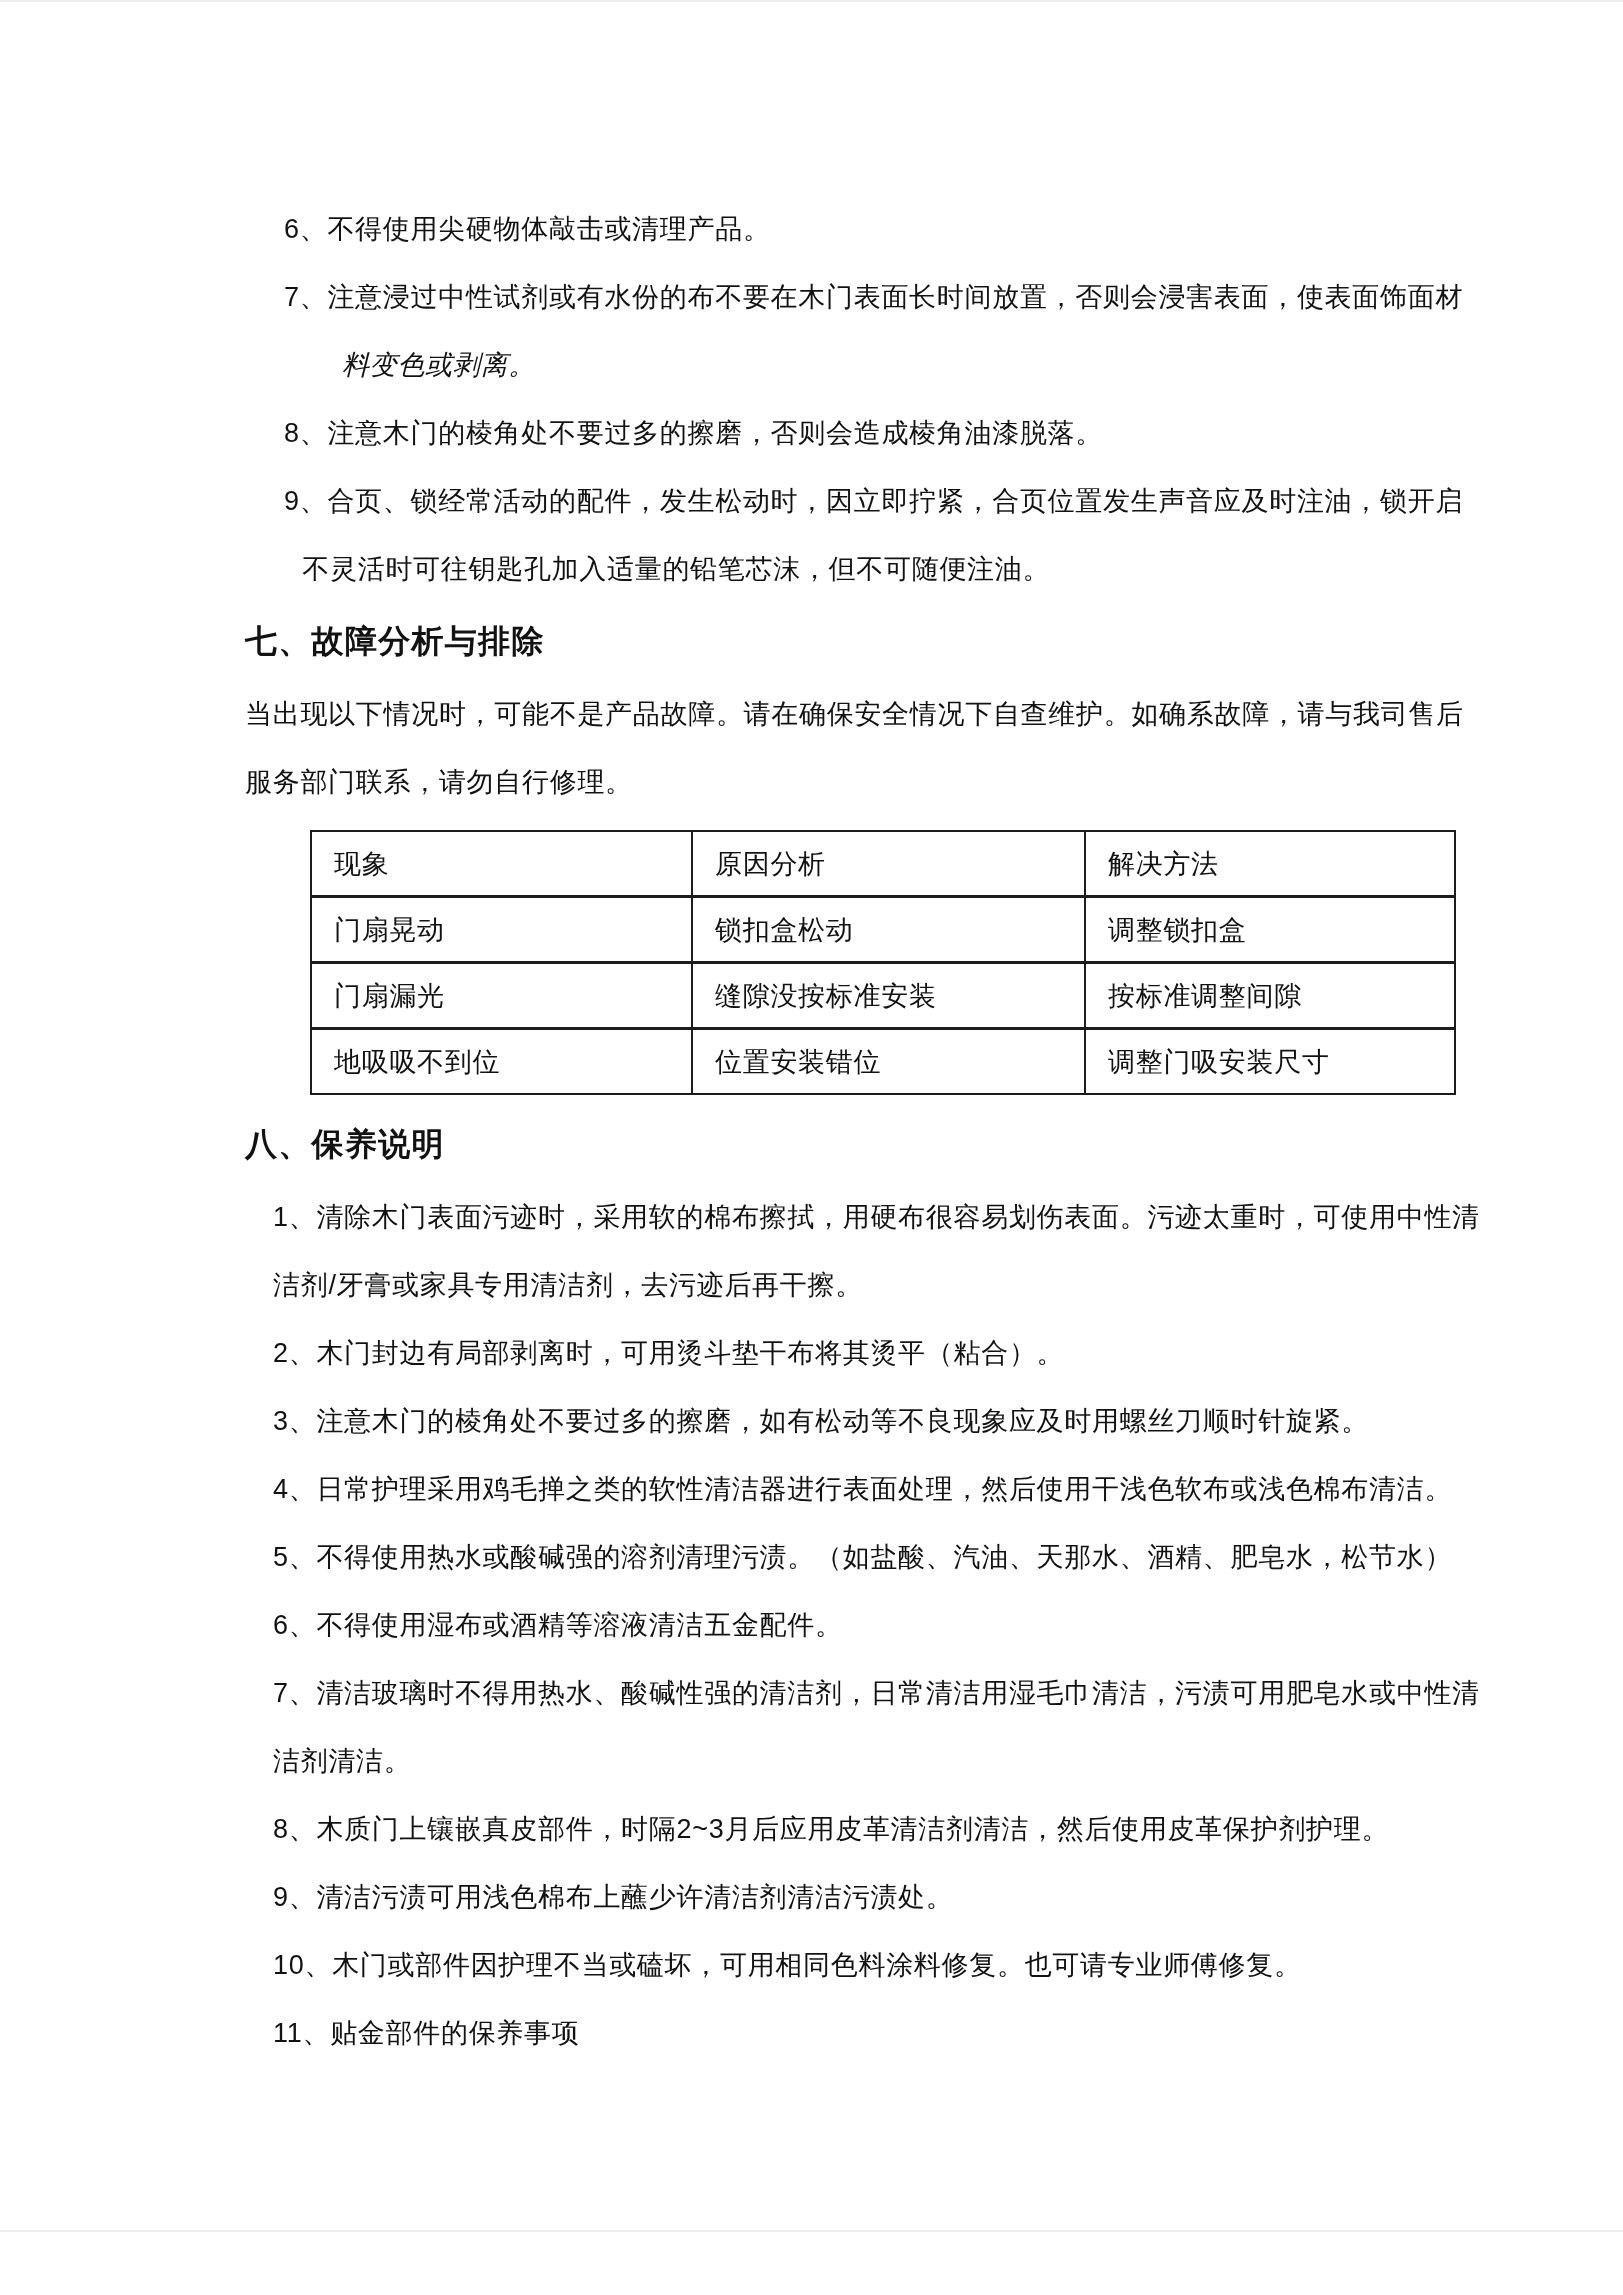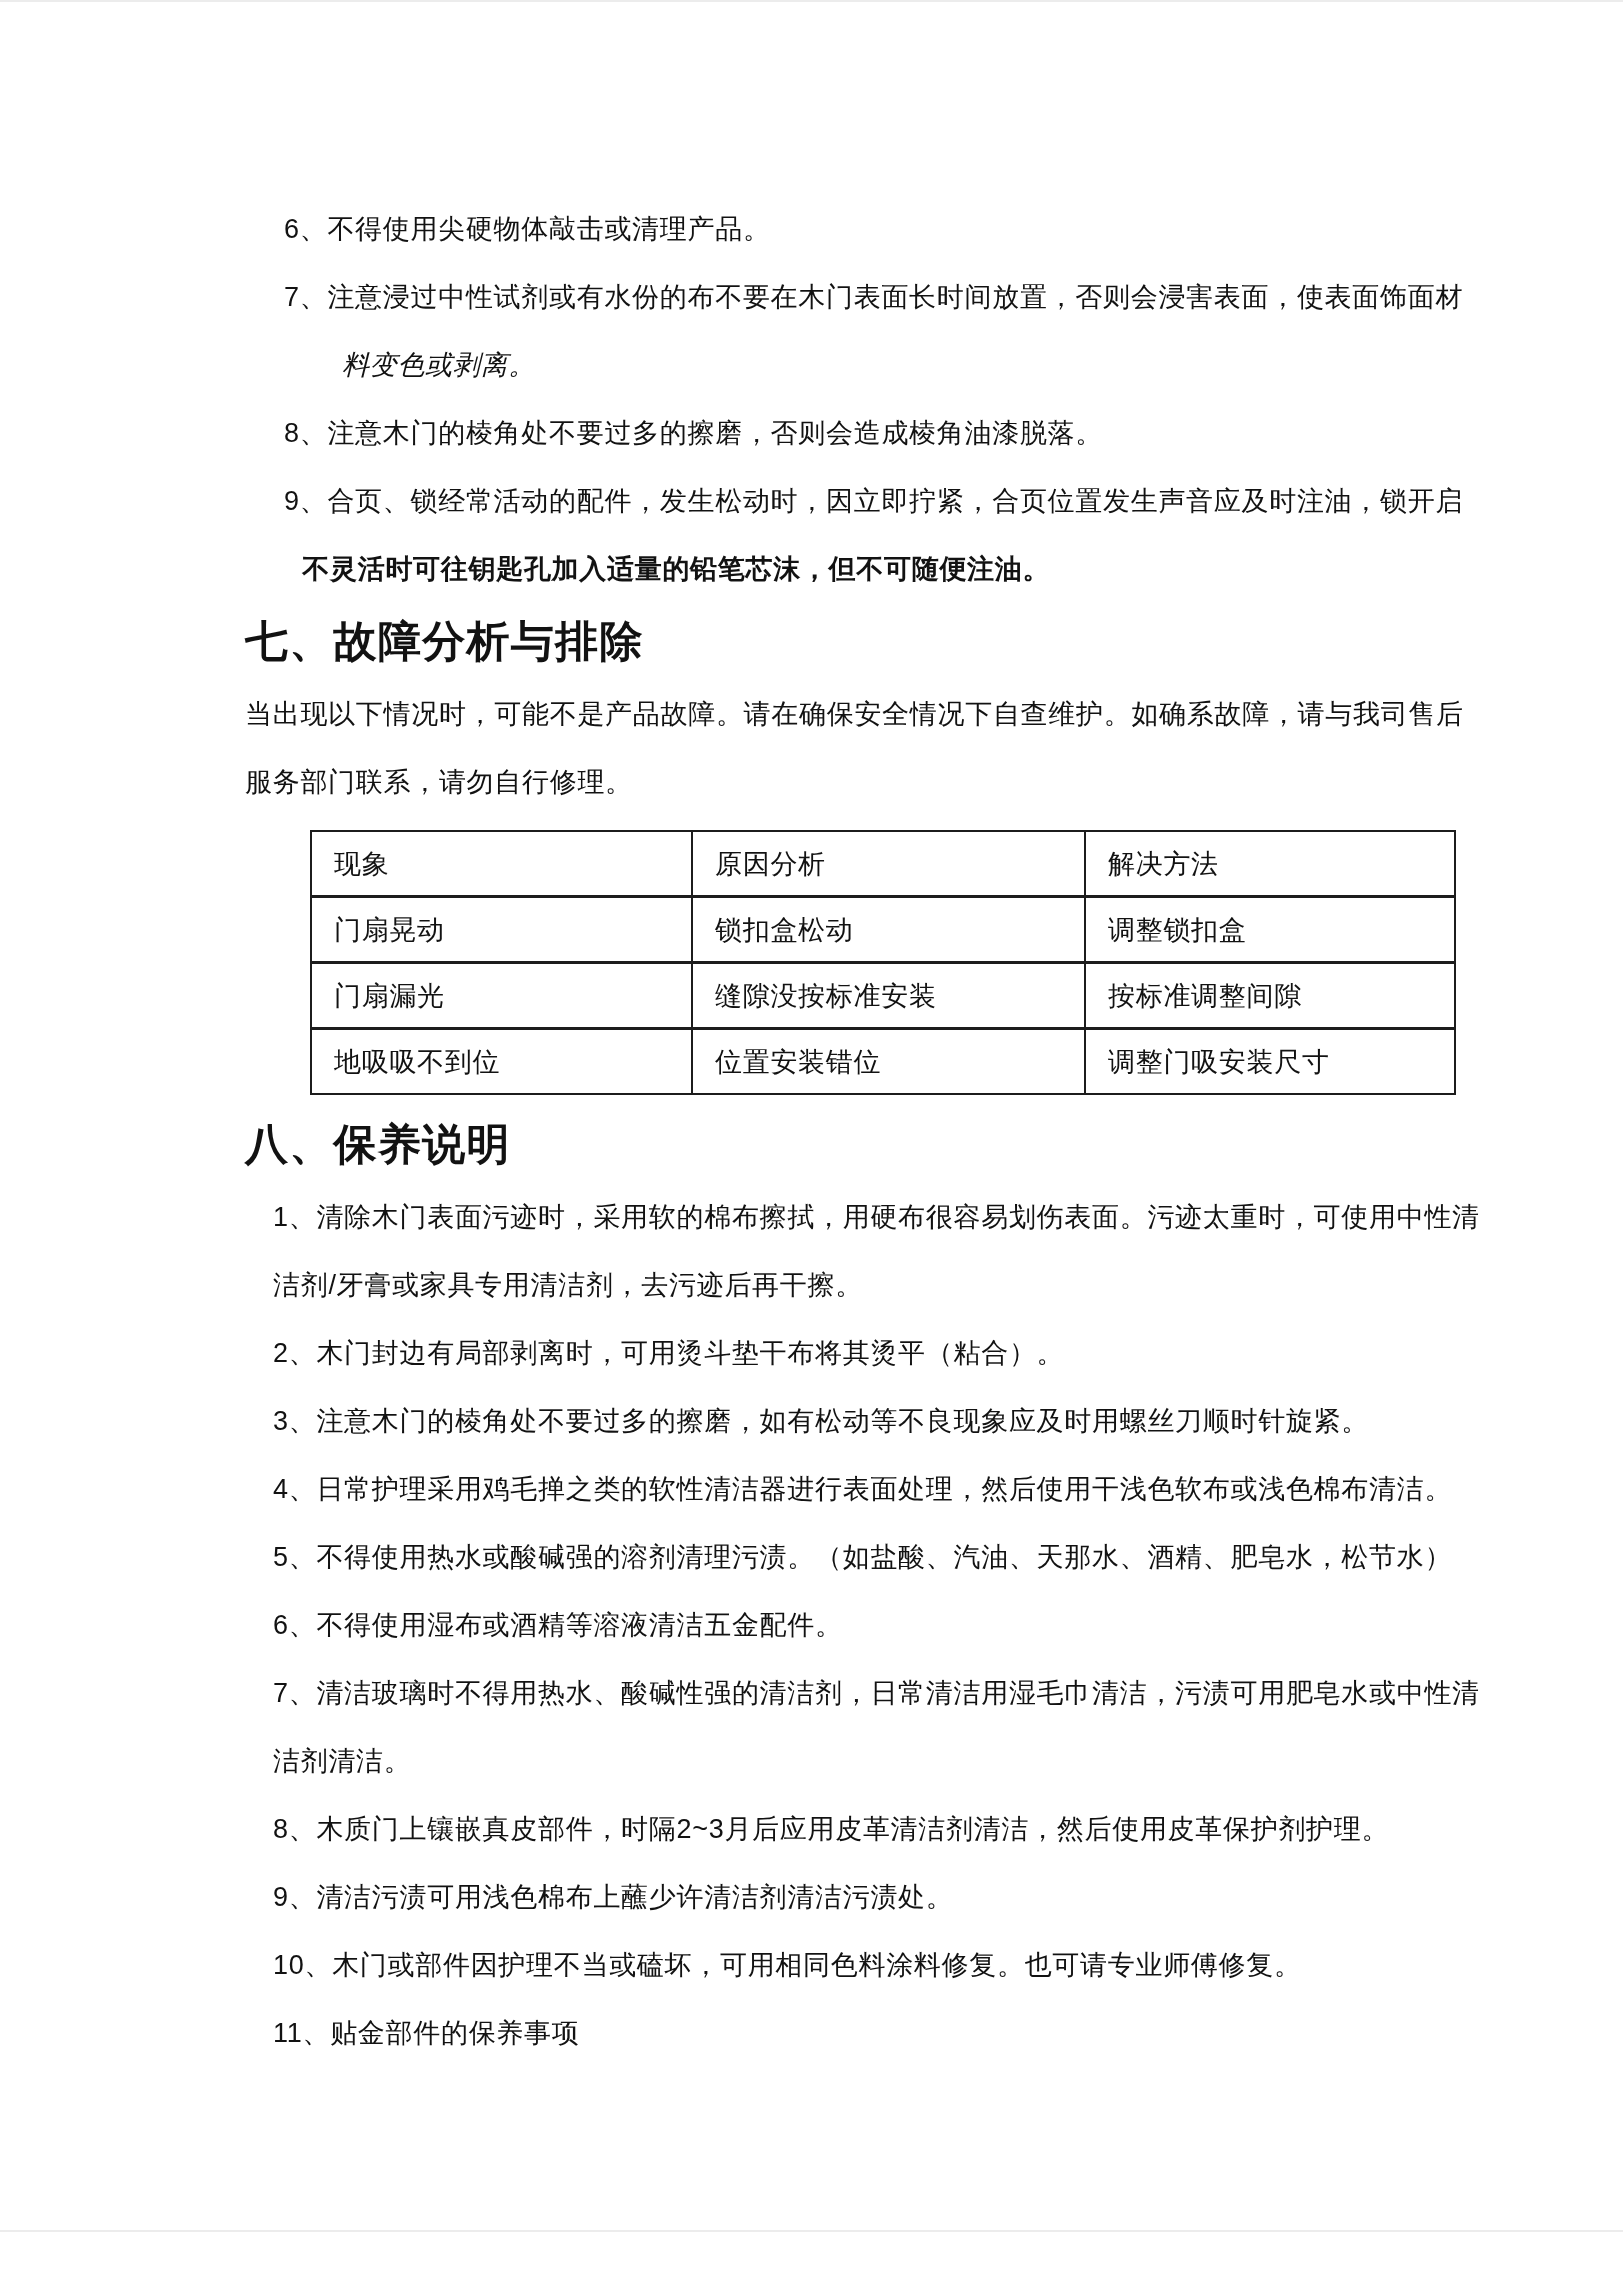--- a/index.html
+++ b/index.html
@@ -19,24 +19,24 @@
   .line{
     font-size:27px;
     line-height:68px;
     white-space:nowrap;
     letter-spacing:0.7px;
   }
   .num{display:inline;}
   
   .intro-item{padding-left:39px;}
   .intro-item .cont{padding-left:58px;font-style:italic;}
-  .intro-item .cont-deep{padding-left:18.3px;font-weight:bold;}
+  .intro-item .cont-deep{padding-left:18.3px;}
   
   .section-heading{
-    font-size:43px;
+    font-size:32px;
     font-weight:bold;
     line-height:77px;
     margin:0;
     letter-spacing:1.3px;
     white-space:nowrap;
   }
   
   .para .line{letter-spacing:0.7px;}
   
   table.fault-table{

